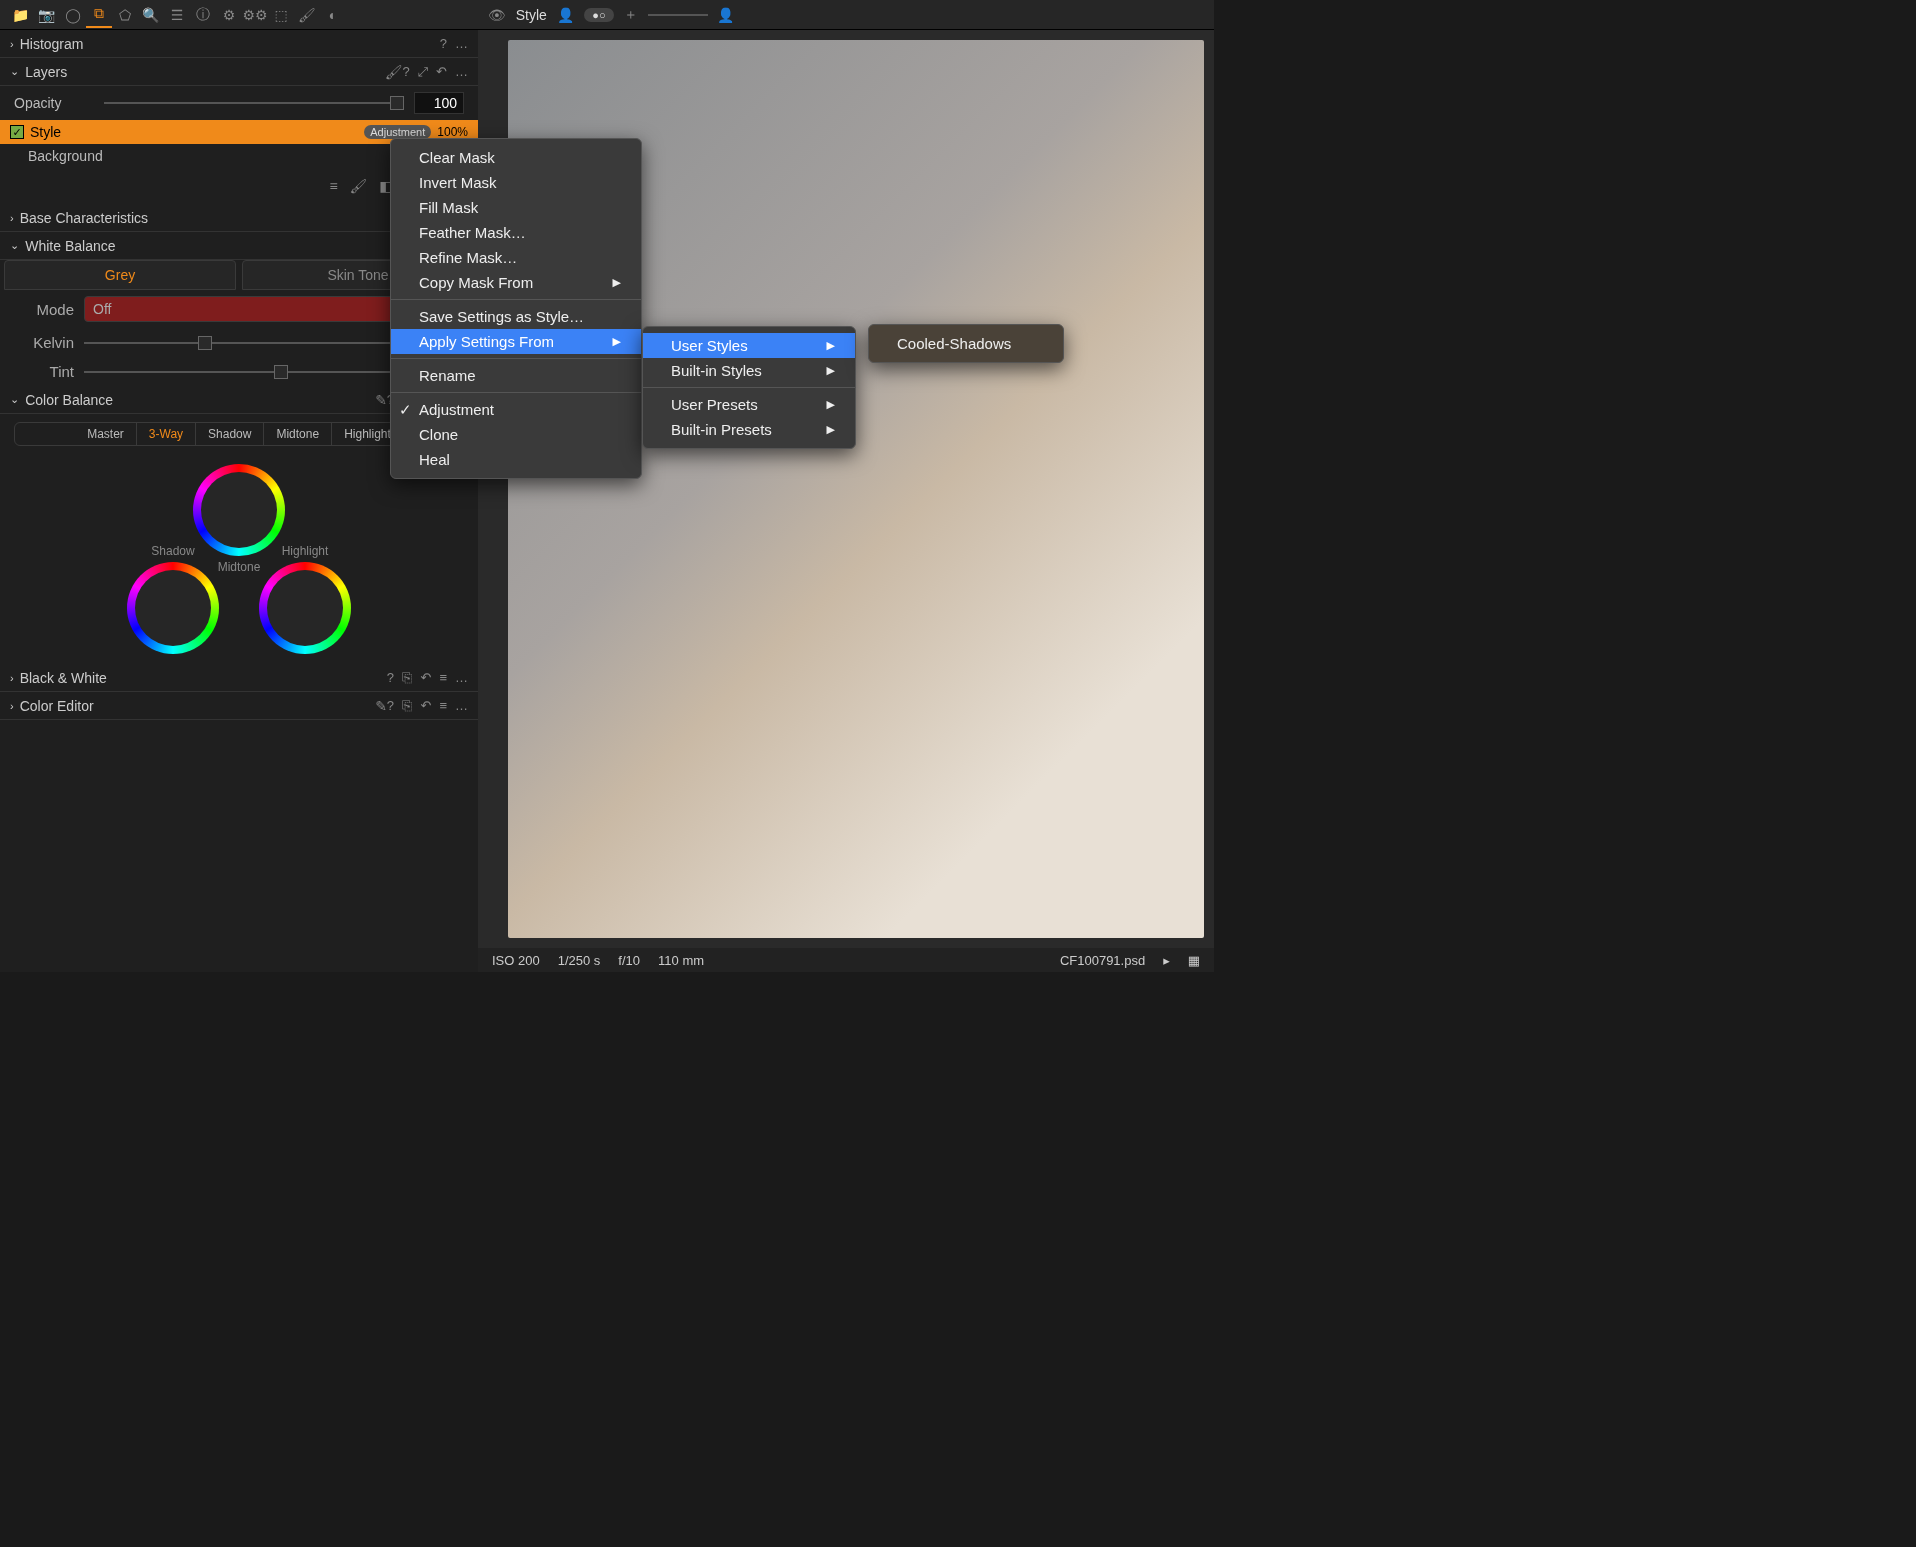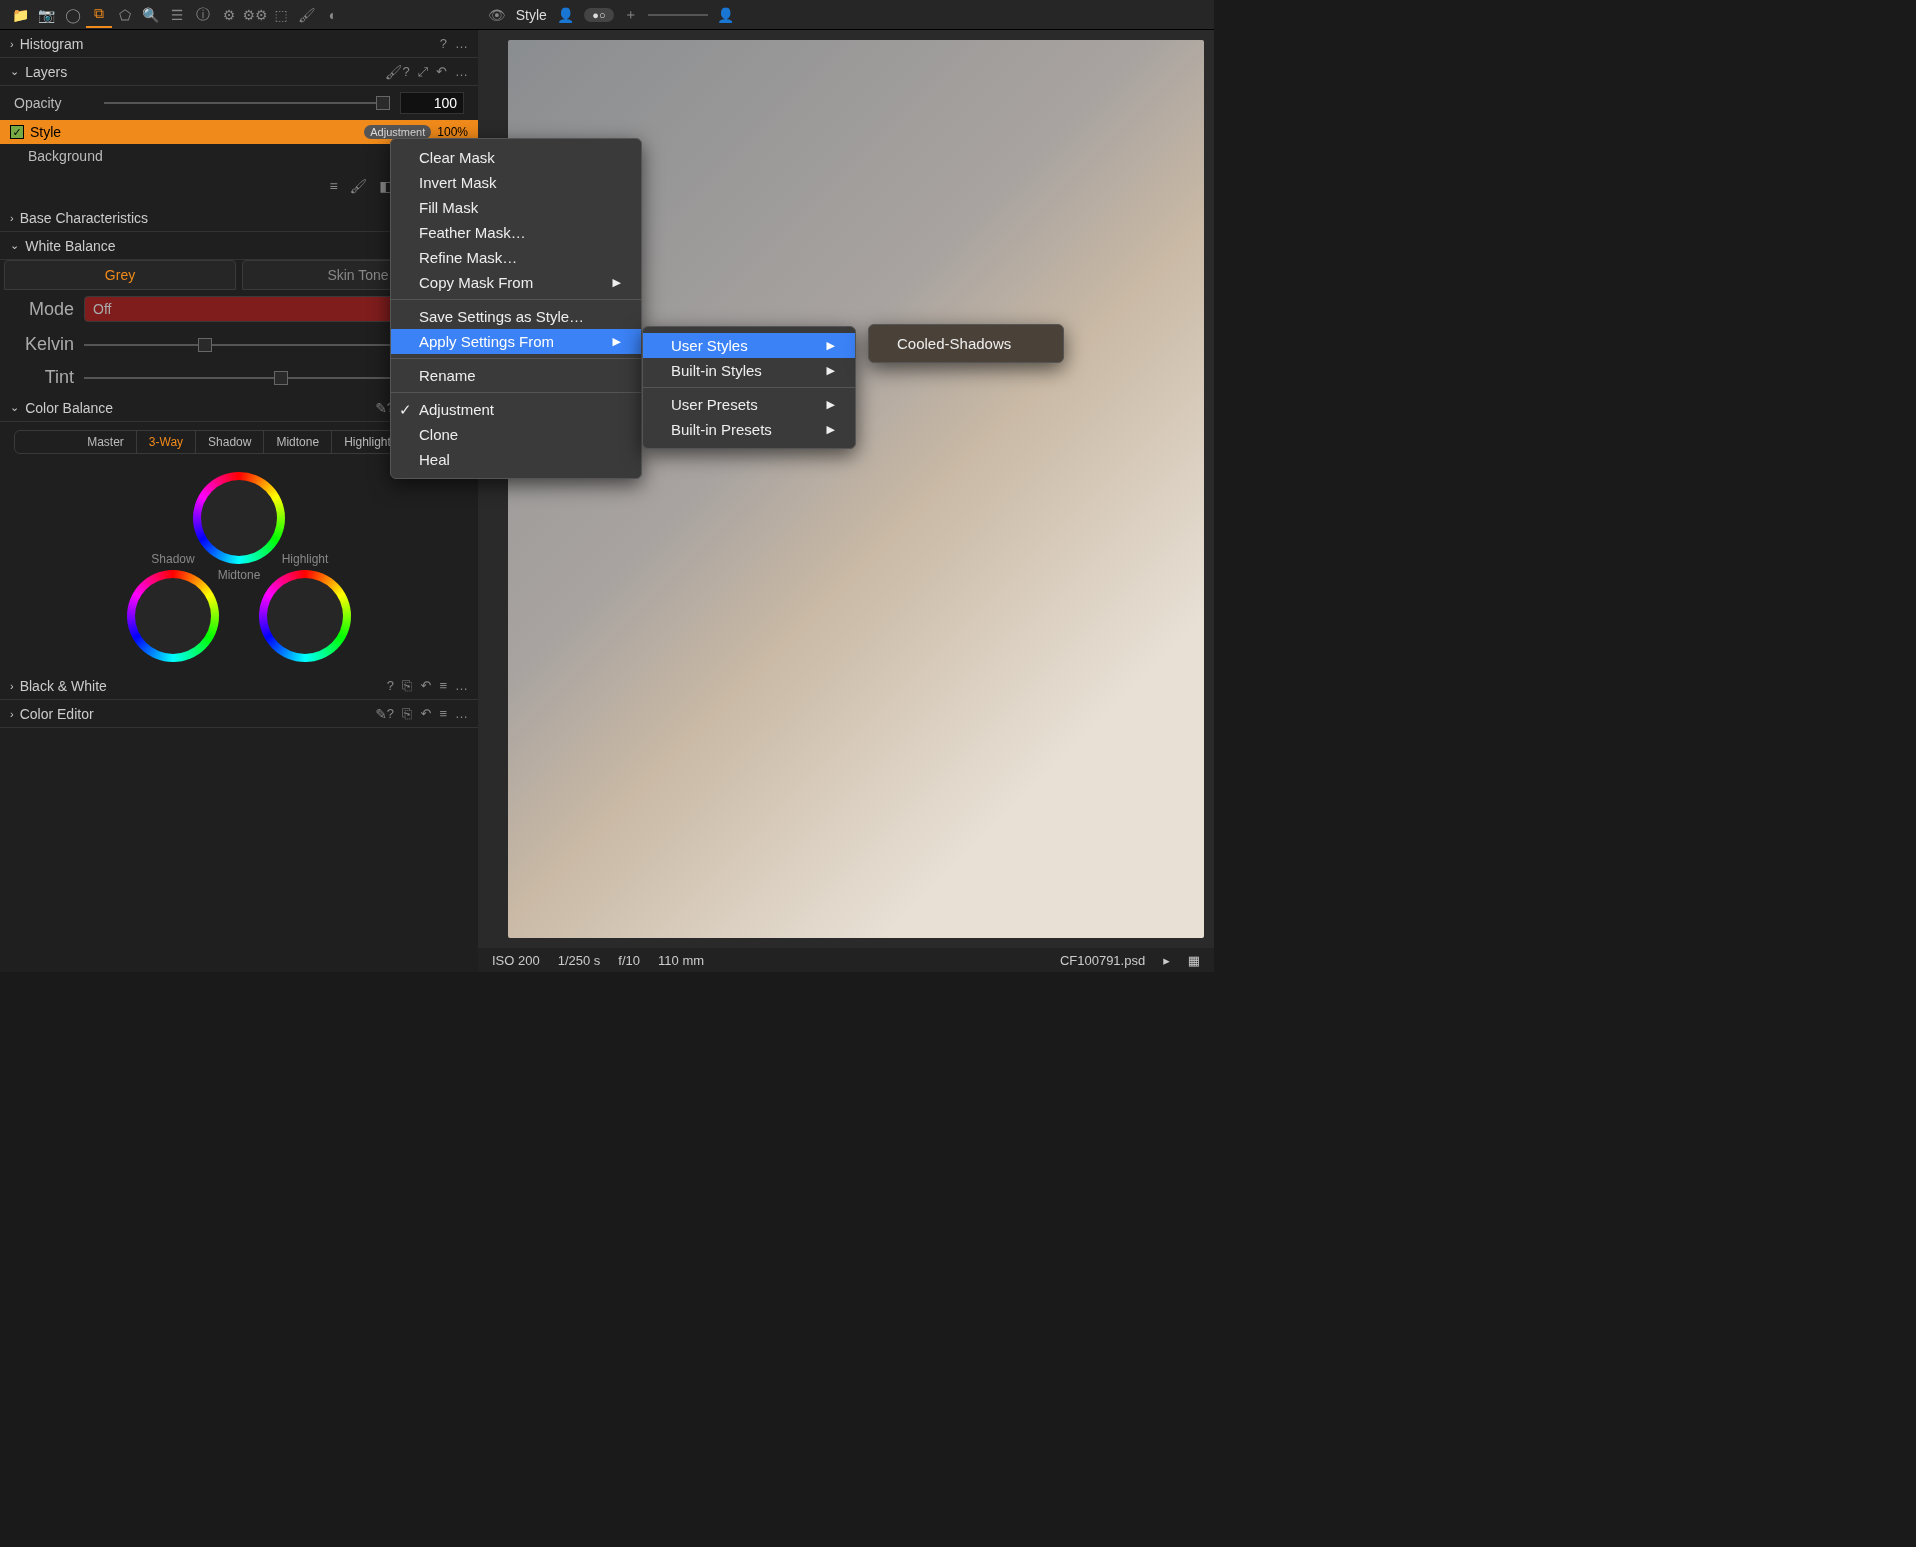--- a/index.html
+++ b/index.html
@@ -10,31 +10,31 @@
 .right-toolbar { position:absolute; top:0; left:478px; right:0; height:30px; background:#262626; display:flex; align-items:center; padding:0 10px; gap:10px; border-bottom:1px solid #000; }
 .sidebar { width:478px; position:absolute; top:30px; bottom:0; background:#1f1f1f; }
 .panel-head { height:28px; display:flex; align-items:center; padding:0 10px; border-bottom:1px solid #333; }
 .chev { margin-right:6px; font-size:11px; color:#ccc; cursor:pointer;}
 .panel-title { flex:1; color:#ccc; }
 .panel-icons { display:flex; gap:8px; color:#888; font-size:13px; }
 .layer-opacity { display:flex; align-items:center; padding:6px 14px; gap:10px; }
 .opacity-label { width:80px; color:#bbb; }
 .slider-track { flex:1; height:2px; background:#555; position:relative; }
 .slider-thumb { position:absolute; width:14px; height:14px; background:#2a2a2a; border:1px solid #666; top:-6px; }
-.opacity-val { width:64px; background:#111; color:#fff; text-align:right; padding:2px 6px; border:1px solid #333;}
+.opacity-val { width:50px; background:#111; color:#fff; text-align:right; padding:2px 6px; border:1px solid #333;}
 .layer-style { background:#f08a1a; color:#000; display:flex; align-items:center; padding:4px 10px; gap:6px; font-weight:500;}
 .layer-style .badge { margin-left:auto; background:#555; color:#ddd; font-size:11px; padding:1px 6px; border-radius:8px;}
 .layer-style .pct { color:#000; font-size:12px; }
 .layer-bg { padding:4px 28px; color:#bbb; }
 .layer-actions { display:flex; justify-content:flex-end; gap:12px; padding:6px 14px; color:#888; height:36px; align-items:center; }
 .wb-tabs { display:flex; }
 .wb-tab { flex:1; text-align:center; padding:6px; border:1px solid #3a3a3a; background:#262626; color:#888; border-radius:4px 4px 0 0;}
 .wb-tab.active { color:#f08a1a; }
 .wb-row { display:flex; align-items:center; padding:6px 14px; gap:10px; }
-.wb-label { width:60px; text-align:right; color:#aaa; font-size:18px;}
+.wb-label { width:60px; text-align:right; color:#aaa; font-size:15px;}
 .wb-select { flex:1; background:#7f1d1d; border:1px solid #3a3a3a; padding:4px 8px; color:#aaa; border-radius:4px;}
 .cb-tabs { display:flex; justify-content:center; gap:0; margin:8px 14px; border:1px solid #3a3a3a; border-radius:6px;}
 .cb-tab { padding:4px 12px; color:#bbb; font-size:12px; border-right:1px solid #3a3a3a;}
 .cb-tab:last-child{border-right:none;}
 .cb-tab.active { color:#f08a1a; }
 .wheels-area { display:flex; flex-direction:column; align-items:center; padding:10px; }
 .wheel-row { display:flex; gap:40px; }
 .wheel-box { display:flex; flex-direction:column; align-items:center; gap:4px;}
 .wheel { width:92px; height:92px; border-radius:50%; background:conic-gradient(red,yellow,lime,cyan,blue,magenta,red); position:relative;}
 .wheel::after { content:""; position:absolute; inset:8px; background:#262626; border-radius:50%; }

